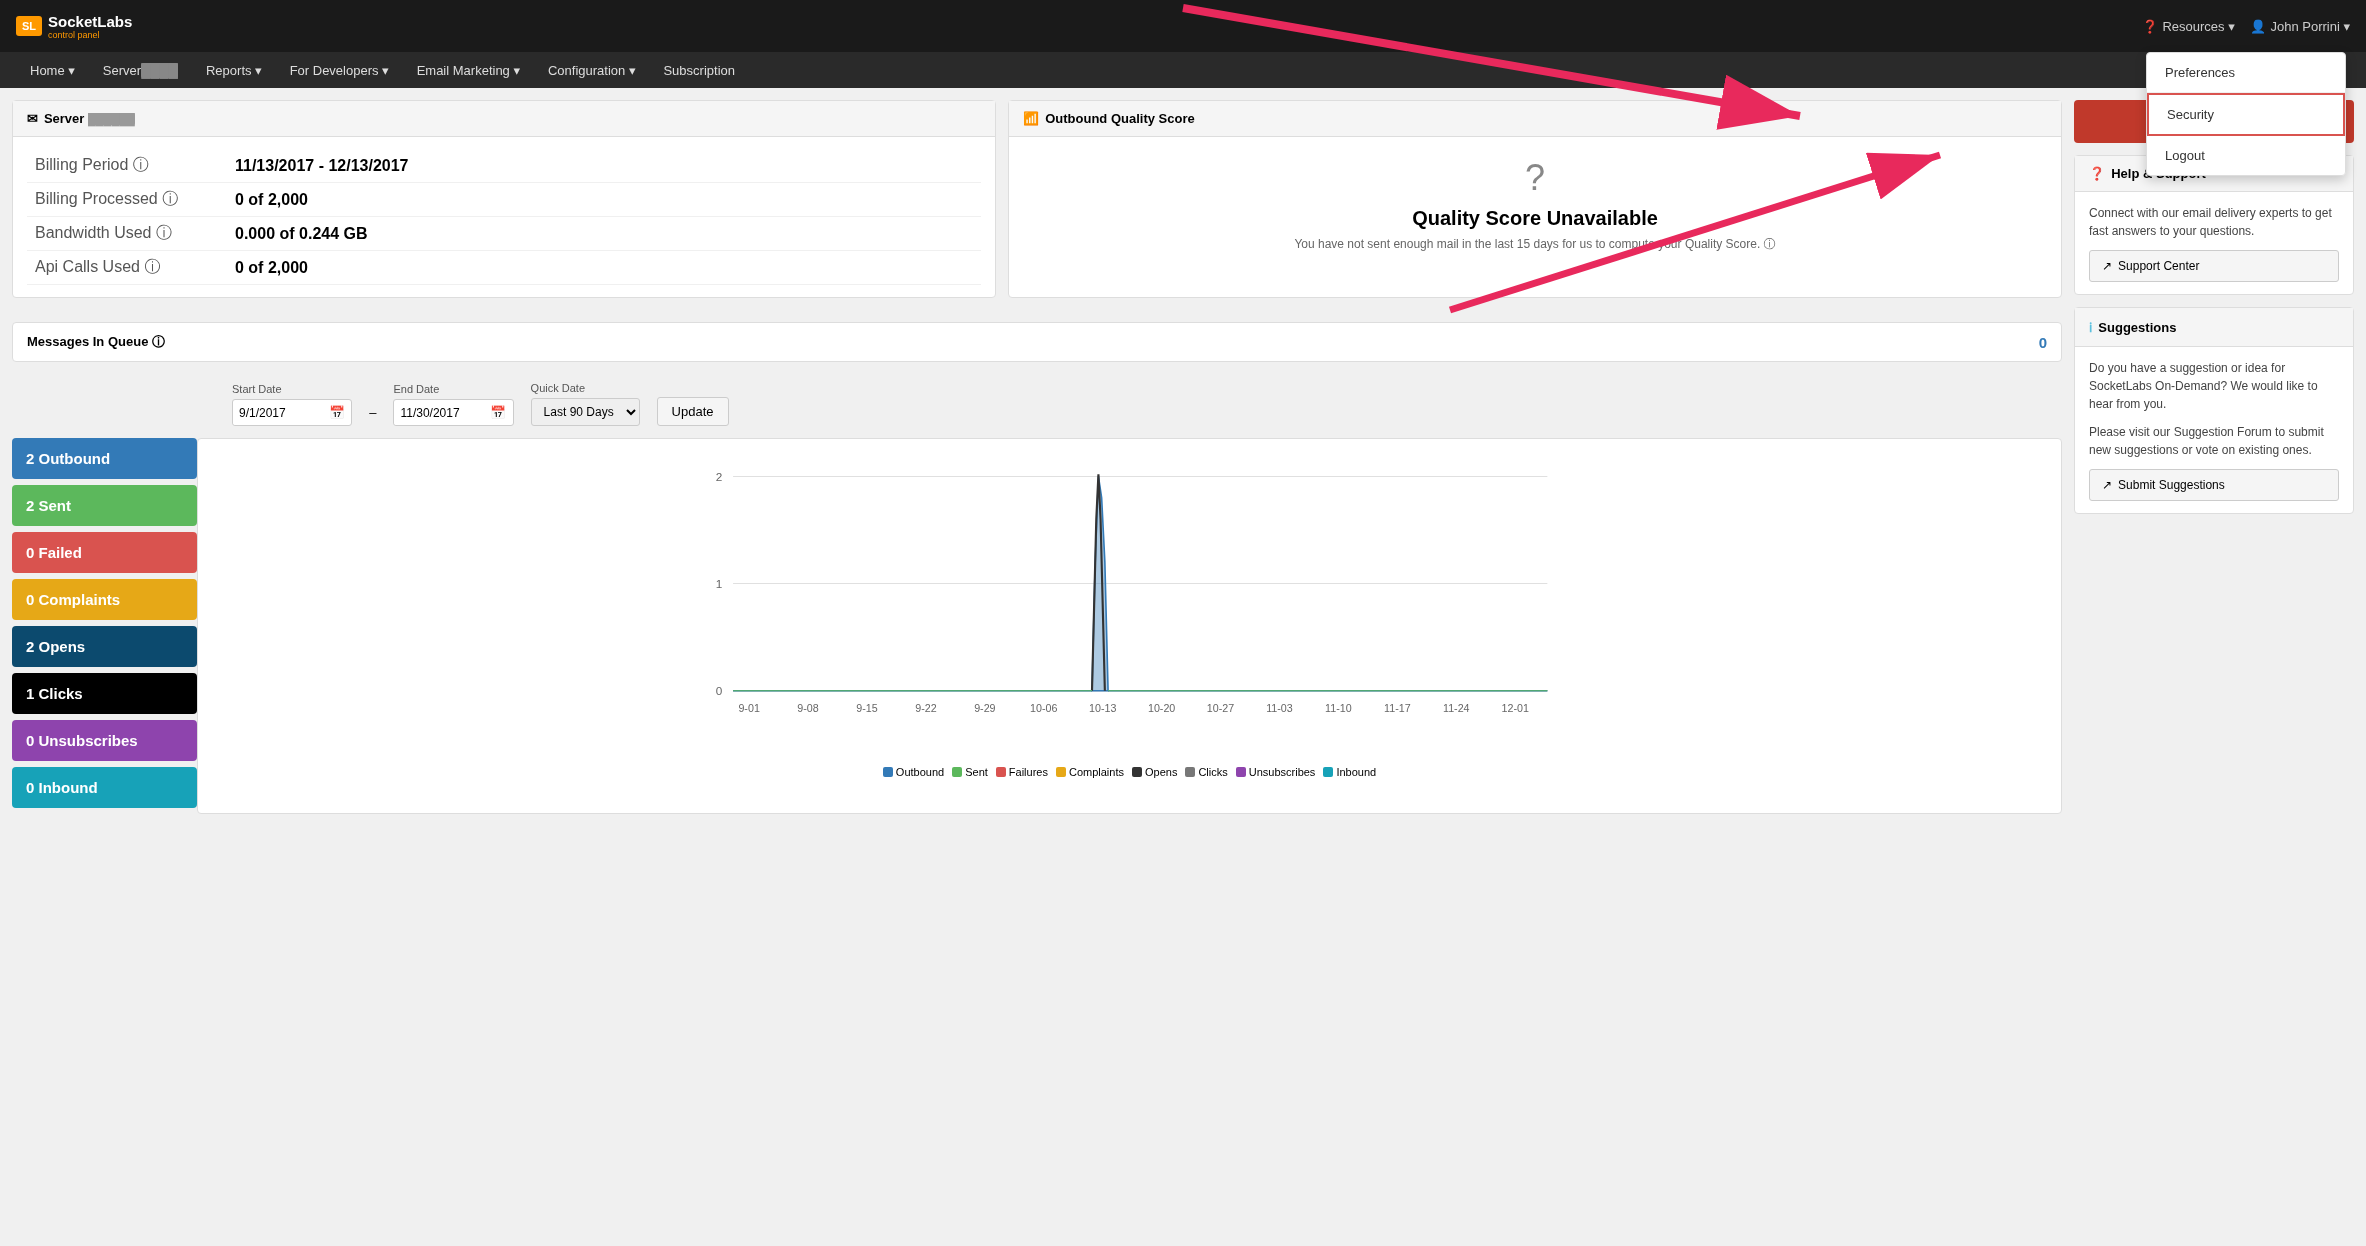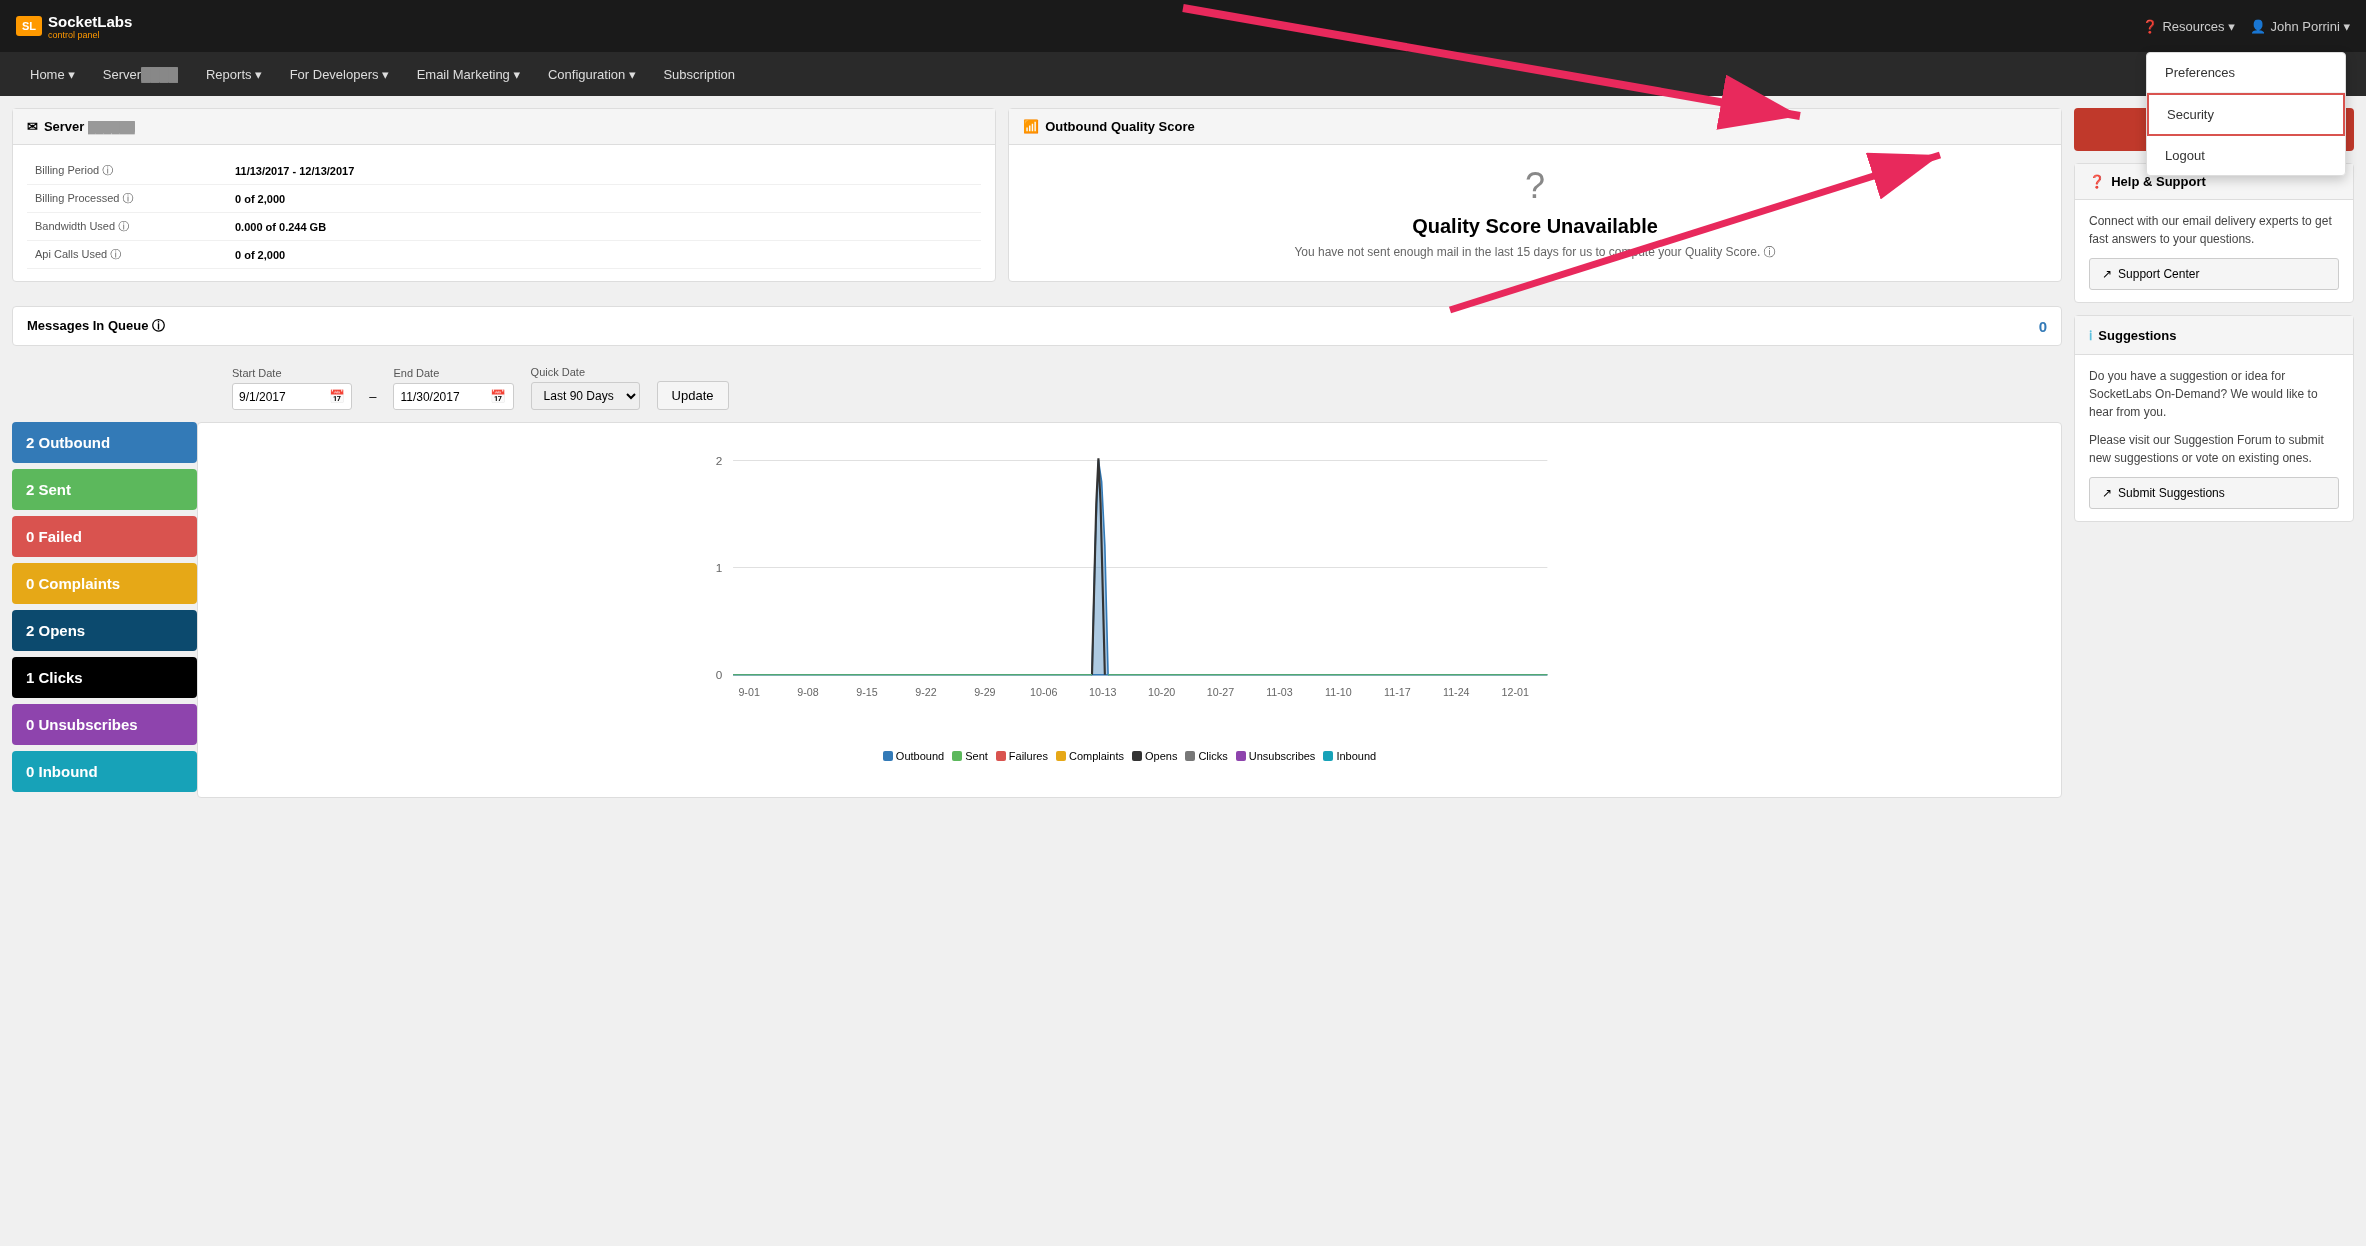--- a/index.html
+++ b/index.html
@@ -40,21 +40,21 @@
       color: #ccc;
       font-size: 13px;
     }
 
     
     .main-nav {
       background: #2a2a2a;
       display: flex;
       align-items: center;
       padding: 0 16px;
-      height: 44px;
+      height: 36px;
     }
     .main-nav a {
       color: #ddd;
       text-decoration: none;
       padding: 0 14px;
       height: 44px;
       display: flex;
       align-items: center;
       font-size: 13px;
     }
@@ -81,21 +81,21 @@
       padding: 10px 14px;
       font-weight: bold;
       font-size: 13px;
       display: flex;
       align-items: center;
       gap: 6px;
     }
     .card-body { padding: 12px 14px; }
 
     .info-table { width: 100%; border-collapse: collapse; }
-    .info-table tr td { padding: 6px 8px; font-size: 11px; }
+    .info-table tr td { padding: 6px 8px; font-size: 16px; }
     .info-table tr td:first-child { color: #555; width: 200px; }
     .info-table tr td:last-child { font-weight: bold; }
     .info-table tr { border-bottom: 1px solid #f0f0f0; }
 
     
     .top-cards { display: flex; gap: 12px; margin-bottom: 12px; }
     .top-cards .server-card { flex: 0 0 48%; }
     .top-cards .quality-card { flex: 1; }
 
     

